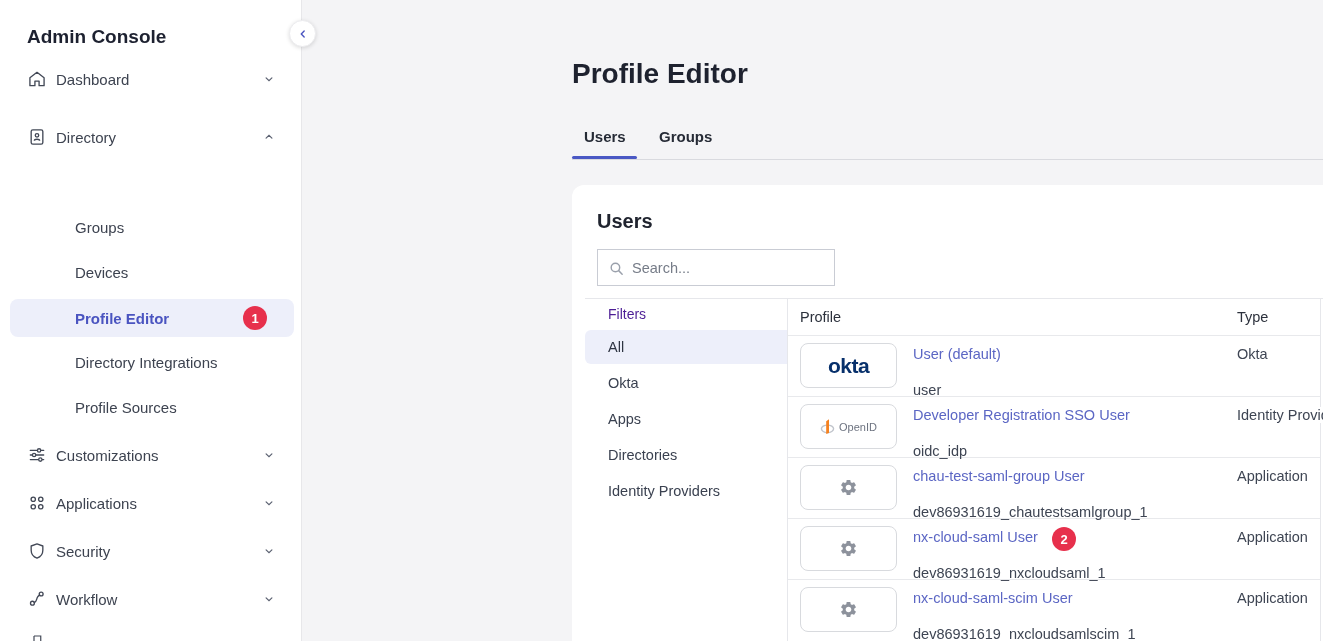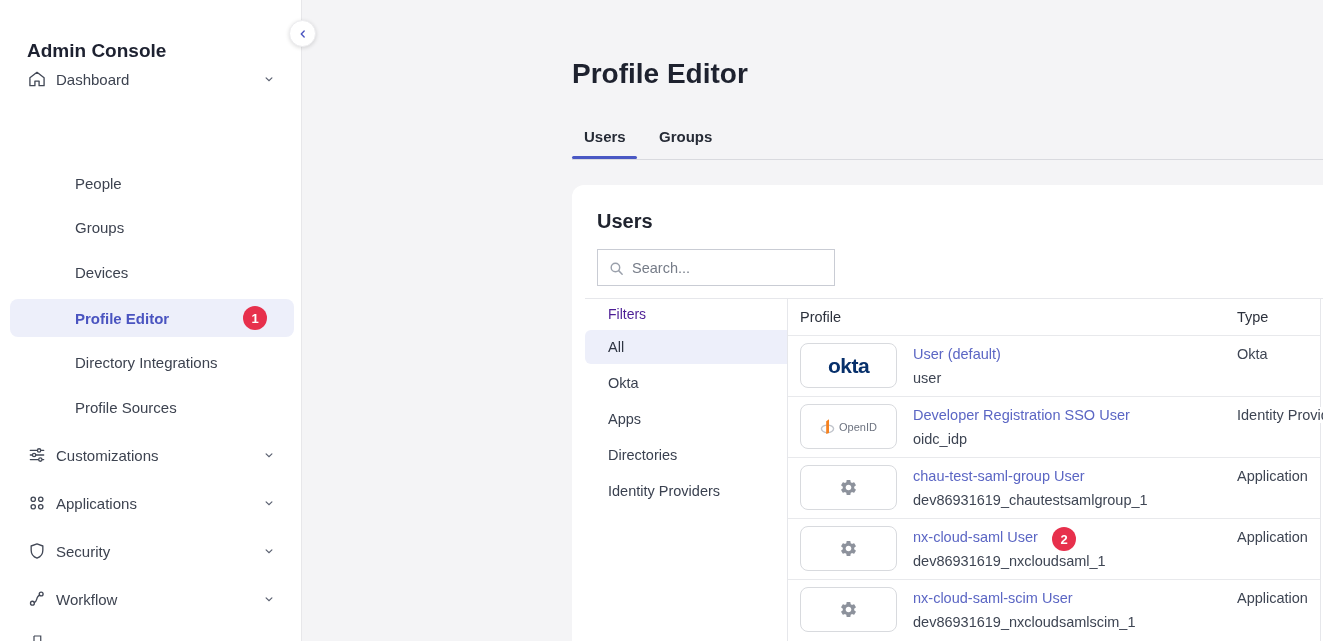--- a/index.html
+++ b/index.html
@@ -1,21 +1,21 @@
 <!DOCTYPE html>
 <html><head>
 <meta charset="utf-8">
 <style>
   * { margin:0; padding:0; box-sizing:border-box; }
   html,body { width:1323px; height:641px; overflow:hidden; }
   body { font-family:"Liberation Sans", sans-serif; background:#f4f4f6; position:relative; color:#3d4350; }
 
   
   .sidebar { position:absolute; left:0; top:0; width:302px; height:641px; background:#fff; border-right:1px solid #e7e7ea; }
-  .sidebar-title { position:absolute; left:27px; top:40px; font-size:19px; font-weight:700; color:#1d2130; }
+  .sidebar-title { position:absolute; left:27px; top:26px; font-size:19px; font-weight:700; color:#1d2130; }
   .collapse-btn { position:absolute; left:289px; top:20px; width:27px; height:27px; border-radius:50%; background:#fff;
                   border:1px solid #ececef; box-shadow:0 1px 4px rgba(0,0,0,.14); display:flex; align-items:center; justify-content:center; z-index:5; }
   .nav-item { position:absolute; left:0; width:302px; height:48px; display:flex; align-items:center; cursor:pointer; }
   .nav-item.sub { height:45px; }
   .nav-icon { position:absolute; left:27px; width:20px; height:20px; display:flex; align-items:center; }
   .nav-label { position:absolute; left:56px; font-size:15px; color:#3d4350; }
   .nav-item.sub .nav-label { left:75px; }
   .nav-chevron { position:absolute; right:26px; width:14px; height:14px; display:flex; align-items:center; }
   .nav-active { position:absolute; left:10px; top:299px; width:284px; height:38px; background:#edeffa; border-radius:8px; }
   .nav-item.active .nav-label { color:#4a54c0; font-weight:700; }
@@ -52,21 +52,21 @@
   .th { position:absolute; top:309px; font-size:14.5px; color:#2c313c; }
   .th-profile { left:800px; }
   .th-type { left:1237px; }
   .row-border { position:absolute; left:788px; width:532px; height:1px; background:#e8e9ec; }
   .logo-box { position:absolute; left:800px; width:97px; height:45px; border:1px solid #d8dade; border-radius:8px; background:#fff;
               display:flex; align-items:center; justify-content:center; }
   .okta-word { font-size:21px; font-weight:800; color:#07306b; letter-spacing:-0.5px; }
   .openid-wrap { display:flex; align-items:center; gap:4px; }
   .openid-text { font-size:11px; color:#6d7380; }
   .row-name { position:absolute; left:913px; font-size:14.5px; color:#5b66c4; cursor:pointer; z-index:2; }
-  .row-sub { position:absolute; left:913px; font-size:14.5px; color:#3e4553; z-index:2; }
+  .row-sub { position:absolute; left:913px; font-size:14.5px; color:#3e4553; z-index:2;margin-top:12px; }
   .row-type { position:absolute; left:1237px; font-size:14.5px; color:#3e4553; background:#fff; z-index:2; white-space:nowrap; }
   .badge-row { position:absolute; left:1052px; z-index:3; }
 </style>
 </head>
 <body>
 
 <div class="sidebar">
   <div class="sidebar-title">Admin Console</div>
 
   <div class="nav-item" style="top:55px">
@@ -76,24 +76,36 @@
         </svg>
     </span>
     <span class="nav-label">Dashboard</span>
     <span class="nav-chevron">
       <svg width="14" height="14" viewBox="0 0 24 24" fill="none" stroke="#5a6070" stroke-width="2" stroke-linecap="round">
           <polyline points="7,10 12,15 17,10"></polyline>
         </svg>
     </span>
   </div>
 
-
-  <div class="nav-item sub" style="top:161px">
-    <span class="nav-label">People</span>
-  </div>
+  <div class="nav-item" style="top:113px">
+    <span class="nav-icon">
+      <svg width="20" height="20" viewBox="0 0 24 24" fill="none" stroke="#424856" stroke-width="1.6" stroke-linejoin="round">
+          <rect x="5" y="3.5" width="14" height="17" rx="2"></rect>
+          <circle cx="12" cy="10" r="2.1"></circle>
+          <path d="M8.8 16.5c0-2.4 6.4-2.4 6.4 0"></path>
+        </svg>
+    </span>
+    <span class="nav-label">Directory</span>
+    <span class="nav-chevron">
+      <svg width="14" height="14" viewBox="0 0 24 24" fill="none" stroke="#5a6070" stroke-width="2" stroke-linecap="round">
+          <polyline points="7,14 12,9 17,14"></polyline>
+        </svg>
+    </span>
+  </div>
+
   <div class="nav-item sub" style="top:205px">
     <span class="nav-label">Groups</span>
   </div>
   <div class="nav-item sub" style="top:250px">
     <span class="nav-label">Devices</span>
   </div>
 
   <div class="nav-active"></div>
   <div class="nav-item sub active" style="top:296px">
     <span class="nav-label">Profile Editor</span>

